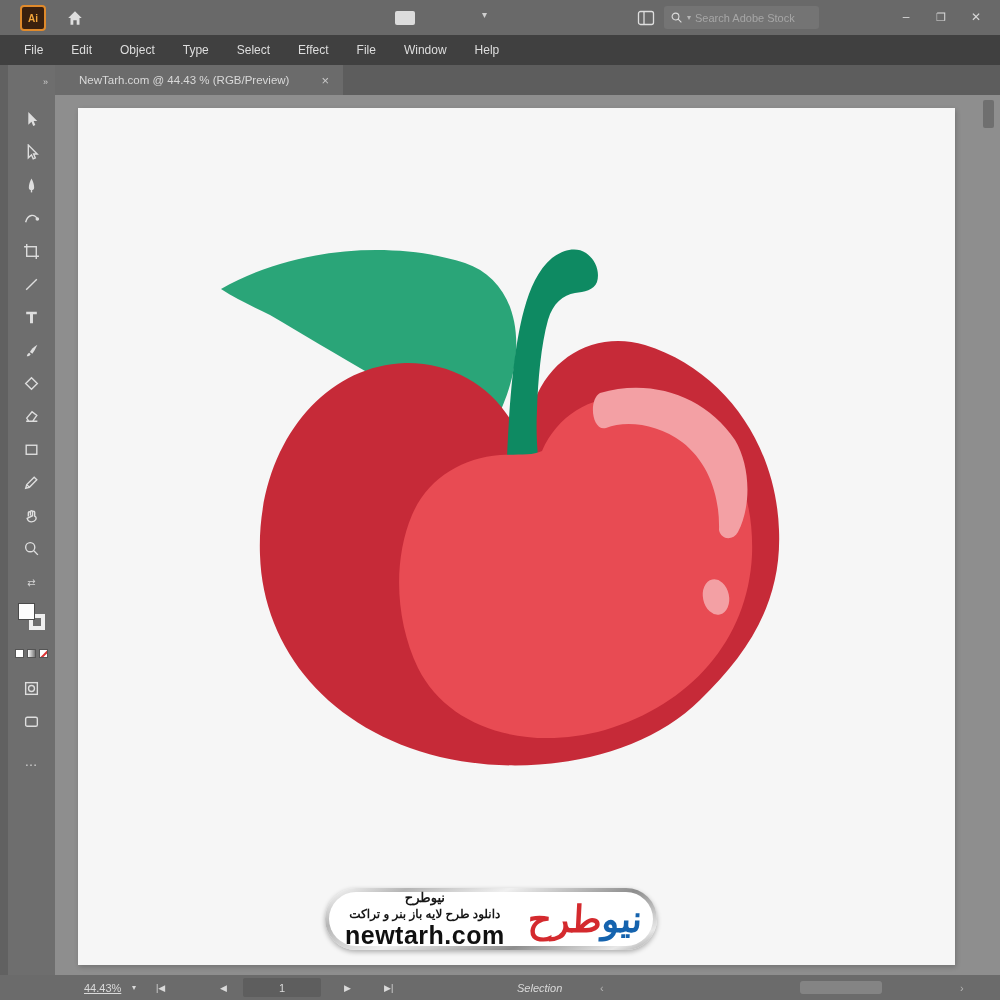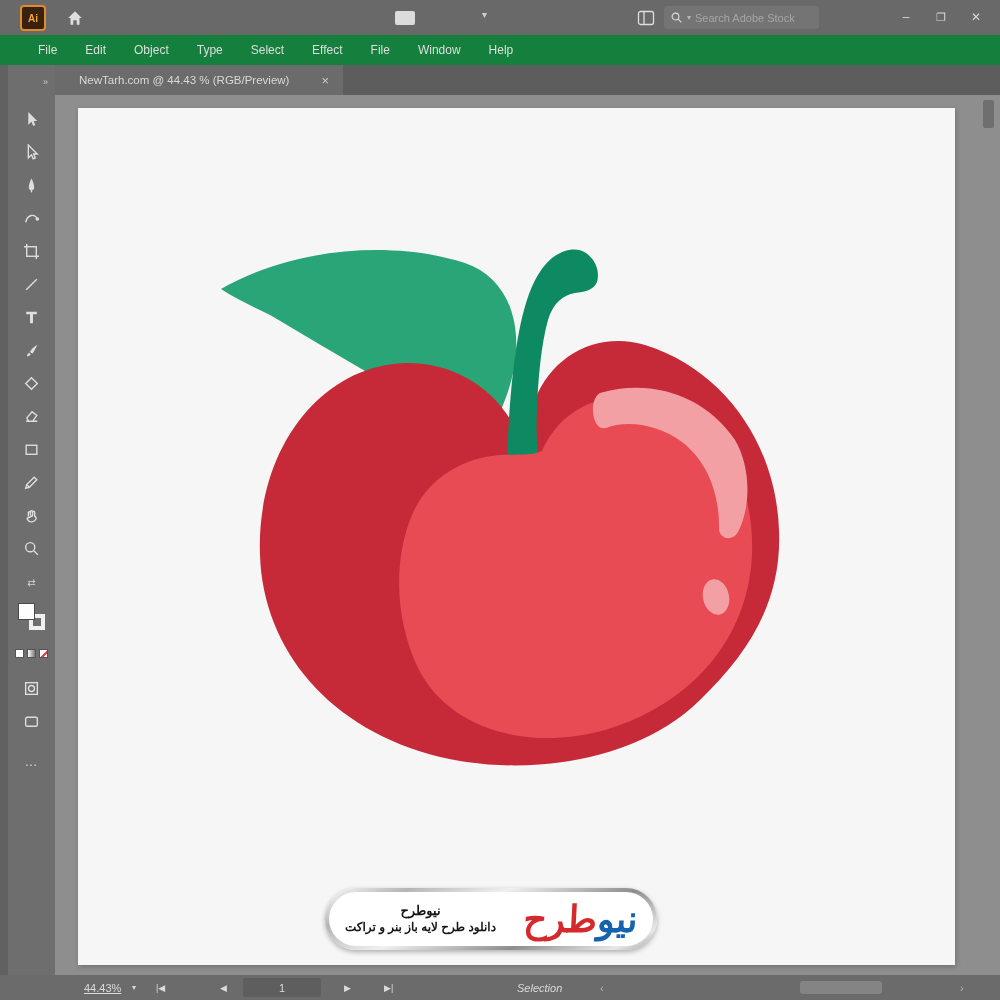--- a/index.html
+++ b/index.html
@@ -18,22 +18,22 @@
   .search-box { position:absolute; left:664px; top:6px; width:155px; height:23px; background:#747474; border-radius:3px;
                 display:flex; align-items:center; padding:0 6px; gap:4px; }
   .search-box input { background:transparent; border:none; outline:none; color:#cfcfcf; font-size:11px; width:110px; }
   .search-box input::placeholder { color:#a6a6a6; }
   .search-caret { font-size:8px; color:#b5b5b5; }
   .win-btn { position:absolute; top:6px; width:26px; height:22px; display:flex; align-items:center; justify-content:center;
              font-size:12px; color:#d8d8d8; }
   .win-min { left:893px; } .win-restore { left:928px; font-size:11px; } .win-close { left:963px; }
 
   
-  .menubar { position:absolute; left:0; top:35px; width:1000px; height:30px; background:#15803d;
-             display:flex; align-items:center; padding-left:24px; }
+  .menubar { position:absolute; left:0; top:35px; width:1000px; height:30px; background:#404040;
+             display:flex; align-items:center; padding-left:10px; }
   .menubar span { padding:0 14px; font-size:12px; color:#dedede; }
 
   
   .tabbar { position:absolute; left:55px; top:65px; width:945px; height:30px; background:#5d5d5d; }
   .doc-tab { position:absolute; left:0; top:0; height:30px; background:#6b6b6b; display:flex; align-items:center;
              padding:0 14px 0 24px; gap:32px; }
   .doc-tab .tab-title { font-size:11.5px; color:#d9d9d9; white-space:nowrap; }
   .doc-tab .tab-close { font-size:13px; color:#c9c9c9; }
 
   
@@ -259,20 +259,21 @@
   <path d="M542 451 C560 410 600 390 650 398 C715 412 755 475 752 555 C748 640 690 705 605 730 C525 752 448 728 418 668 C395 620 393 560 412 515 C428 478 462 458 500 455 C518 454 532 456 542 451 Z" fill="#e84b53"></path>
   <path d="M600 393 C650 378 705 395 735 440 C750 465 752 505 738 532 C733 541 721 540 719 530 C720 495 708 462 682 442 C658 424 626 420 606 428 C592 432 588 400 600 393 Z" fill="#f3a0a4"></path>
   <ellipse cx="716" cy="597" rx="13" ry="18" transform="rotate(-12 716 597)" fill="#f3a0a4"></ellipse>
 </svg>
 
 <div class="pill">
   <div class="pill-inner">
     <div class="pill-text">
       <div class="pill-brand">نیوطرح</div>
       <div class="pill-tagline">دانلود طرح لایه باز بنر و تراکت</div>
+      <div class="pill-site">newtarh.com</div>
     </div>
     <div class="pill-logo"><span style="color: rgb(21, 99, 174);">نیو</span><span style="color: rgb(212, 42, 46);">طرح</span></div>
   </div>
 </div>
 
 <div class="statusbar">
   <span class="sb-zoom">44.43%</span>
   <span class="sb-zoom-caret">▾</span>
   <span class="sb-first">|◀</span>
   <span class="sb-prev">◀</span>

